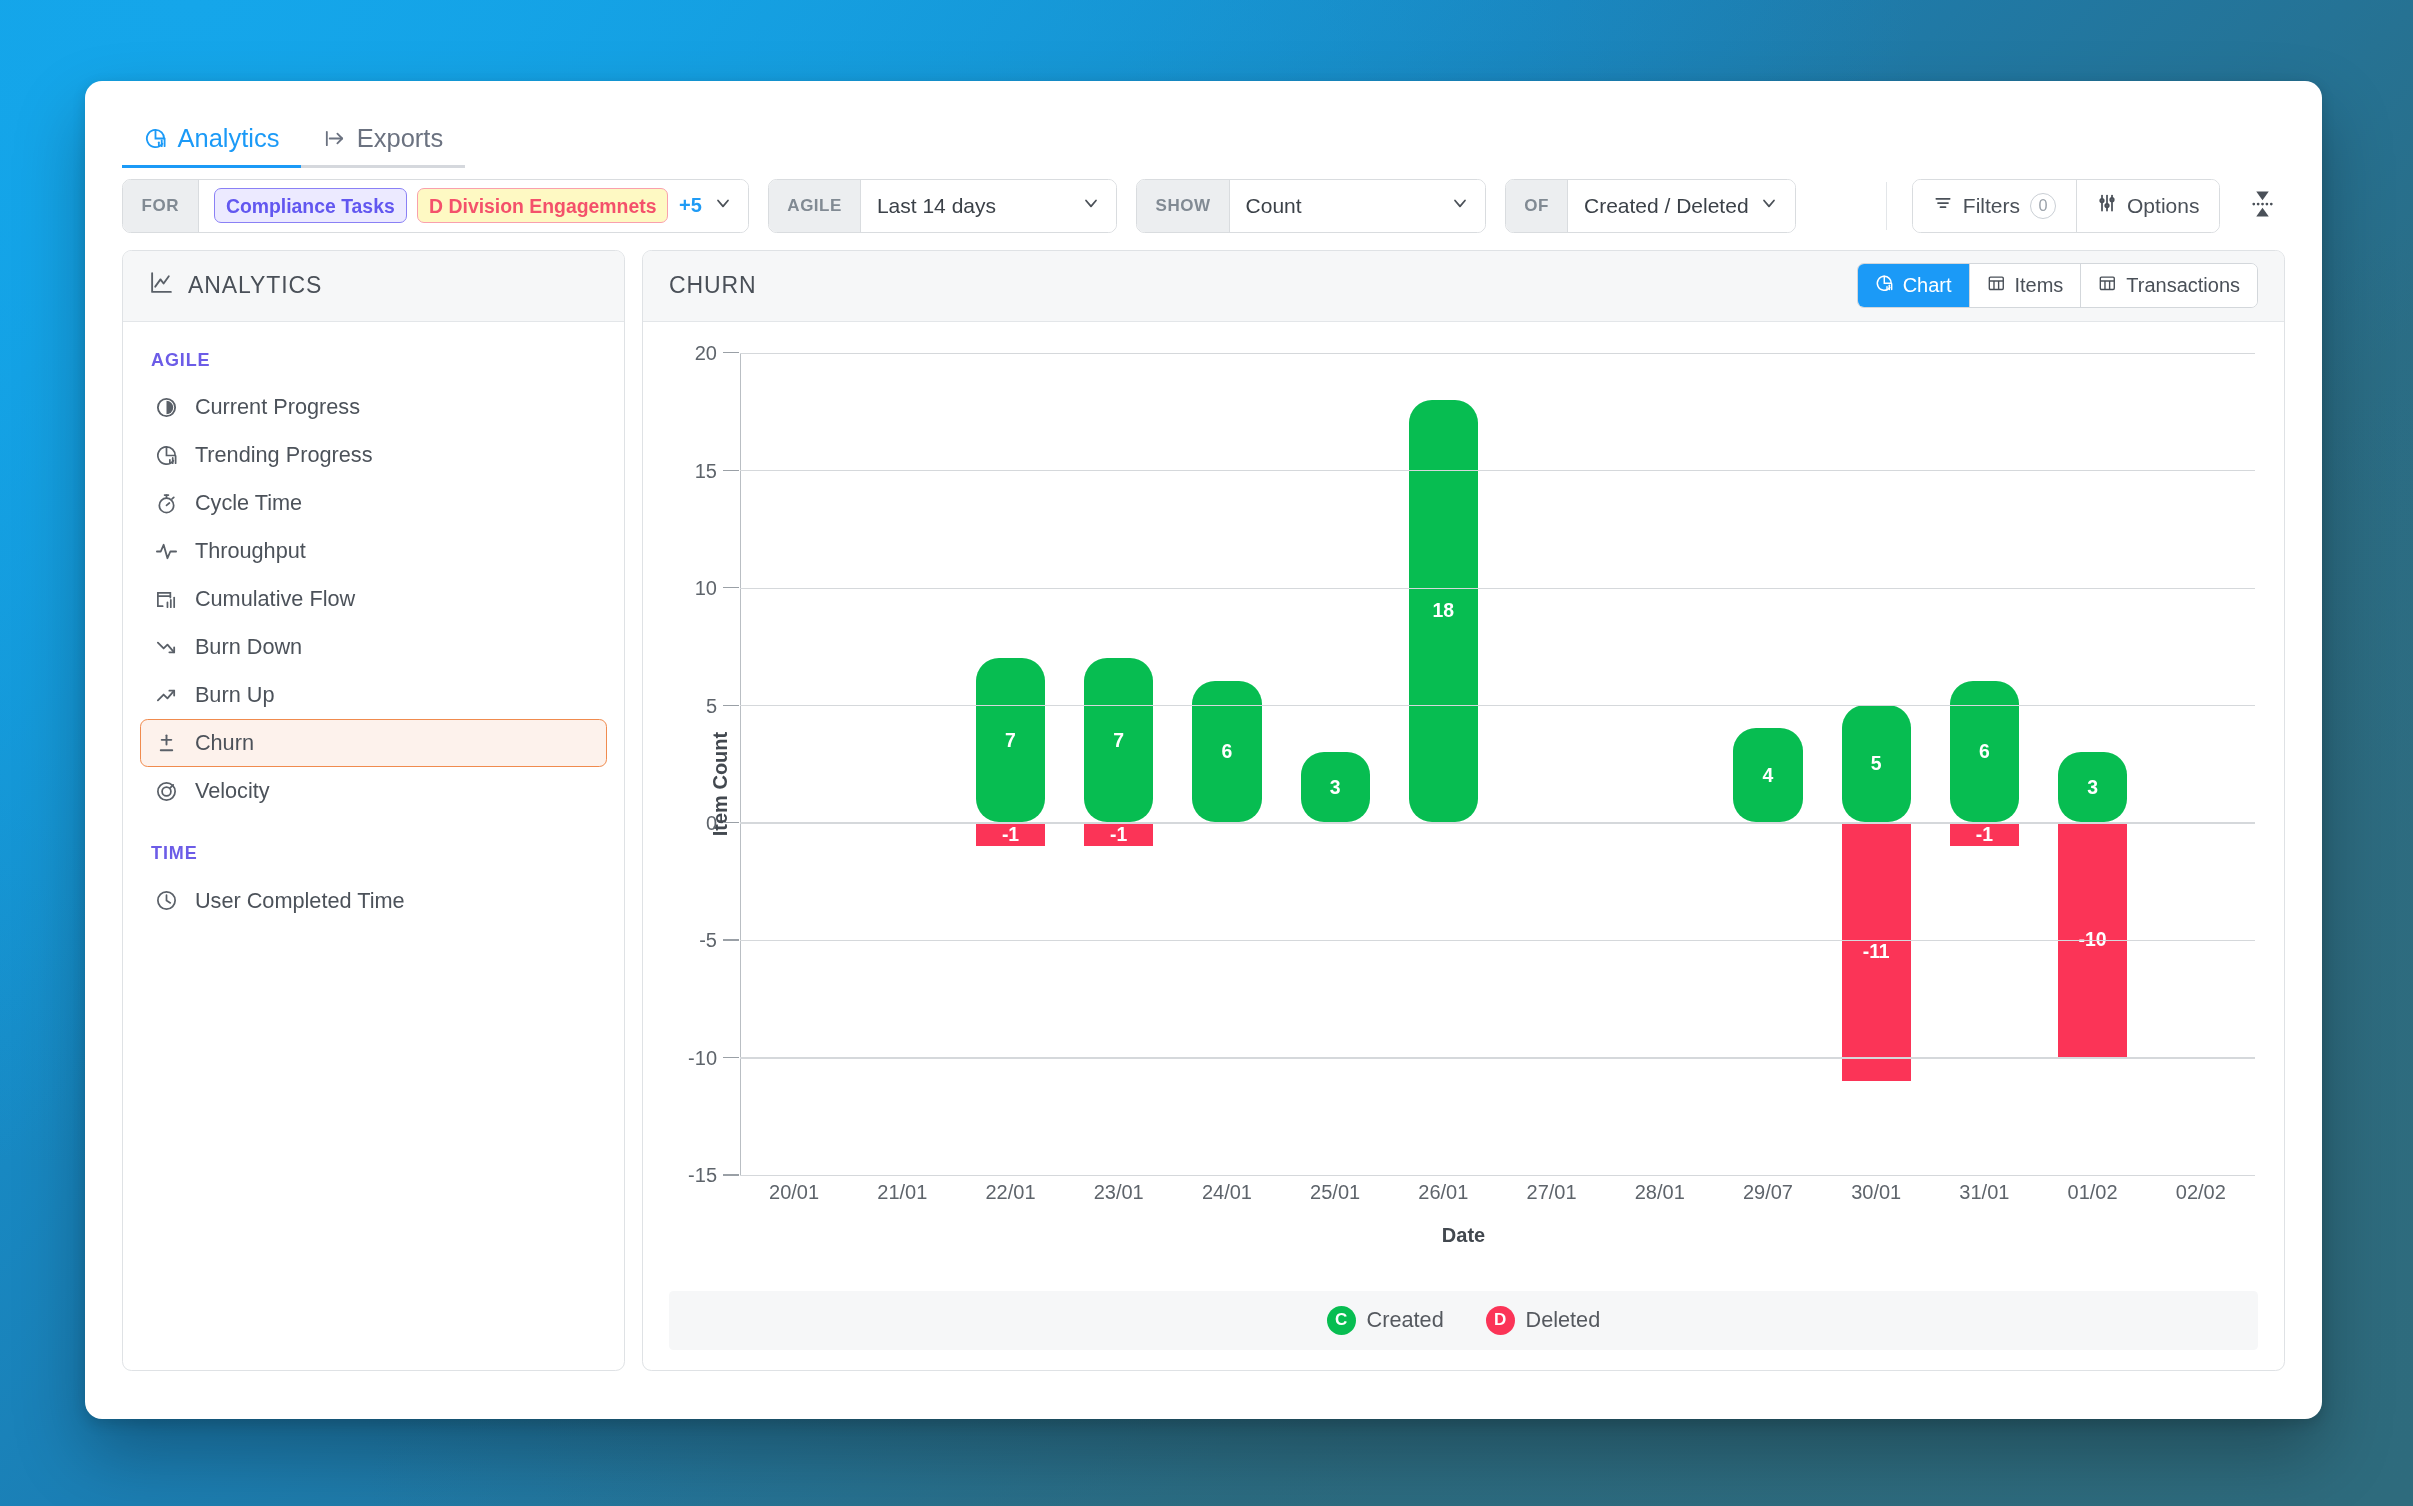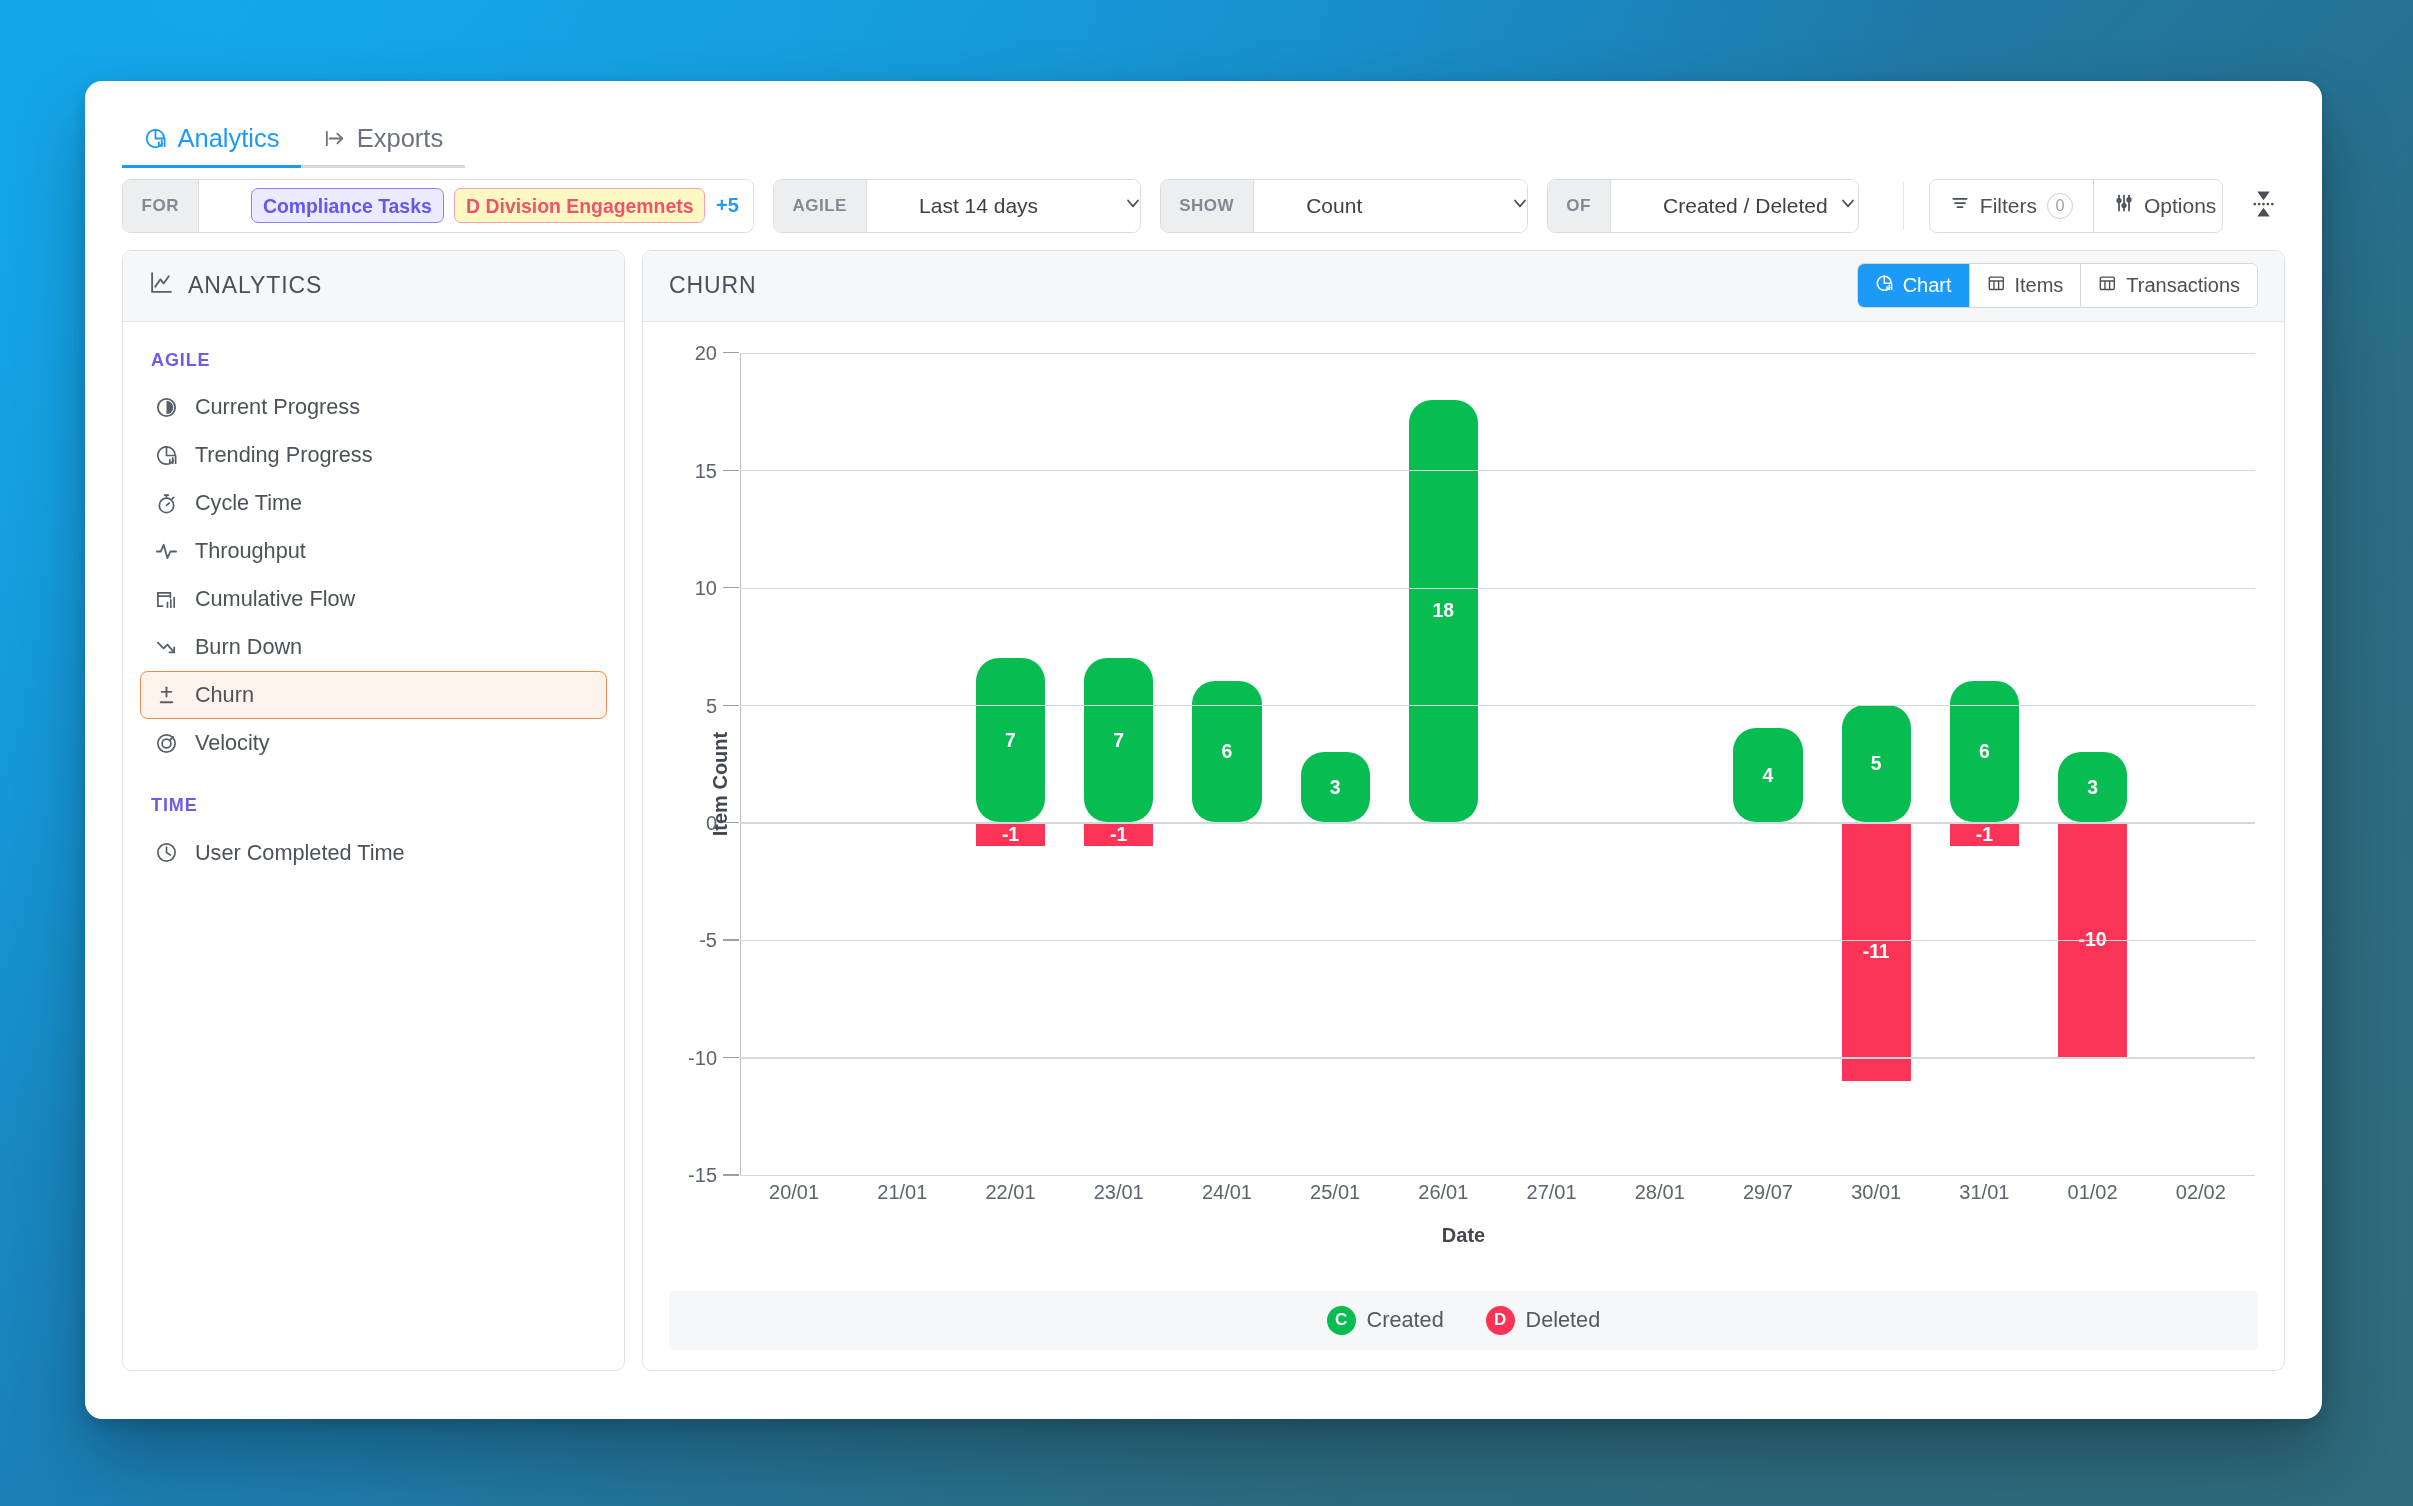--- a/index.html
+++ b/index.html
@@ -49,21 +49,20 @@
     padding: 10.8px 37px 17px 37px;
     gap: 18.6px;
   }
   .pillgroup {
     display: flex; align-items: stretch;
     border: 1.2px solid #d9dcdf;
     border-radius: 8.5px;
     background: #fff;
     overflow: hidden;
     height: 54px;
-    gap: 37px;
   }
   .pill-label {
     display: flex; align-items: center;
     background: #eceef0;
     color: #818a93;
     font-size: 17px; font-weight: 700;
     letter-spacing: 0.5px;
     padding: 0 18.6px;
     border-right: 1.2px solid #d9dcdf;
     white-space: nowrap;
@@ -429,20 +428,29 @@
       <div class="nav-item">
         <span class="nicon">
           <svg width="23" height="23" viewBox="0 0 24 24" fill="none" stroke="#5a6068" stroke-width="1.9" stroke-linecap="round" stroke-linejoin="round">
             <polyline points="3,7 9,13 13,9 20,17"></polyline>
               <polyline points="20,12 20,17 15,17"></polyline>
           </svg>
         </span>
         <span>Burn Down</span>
       </div>
 
+      <div class="nav-item">
+        <span class="nicon">
+          <svg width="23" height="23" viewBox="0 0 24 24" fill="none" stroke="#5a6068" stroke-width="1.9" stroke-linecap="round" stroke-linejoin="round">
+            <polyline points="3,17 9,11 13,15 20,7"></polyline>
+              <polyline points="15,7 20,7 20,12"></polyline>
+          </svg>
+        </span>
+        <span>Burn Up</span>
+      </div>
 
       <div class="nav-item active">
         <span class="nicon">
           <svg width="23" height="23" viewBox="0 0 24 24" fill="none" stroke="#5a6068" stroke-width="2" stroke-linecap="round">
             <line x1="12" y1="3.5" x2="12" y2="13"></line>
               <line x1="7" y1="8.2" x2="17" y2="8.2"></line>
               <line x1="6" y1="19" x2="18" y2="19"></line>
           </svg>
         </span>
         <span>Churn</span>

